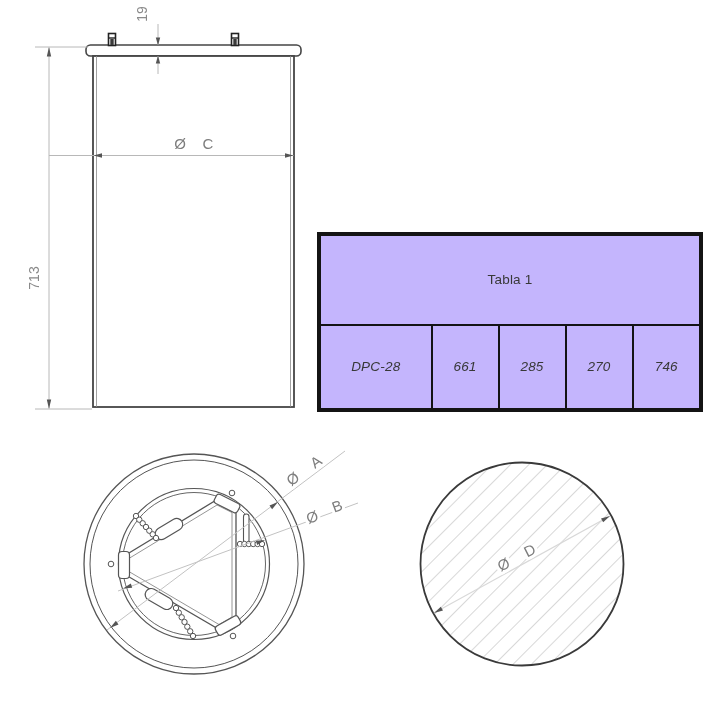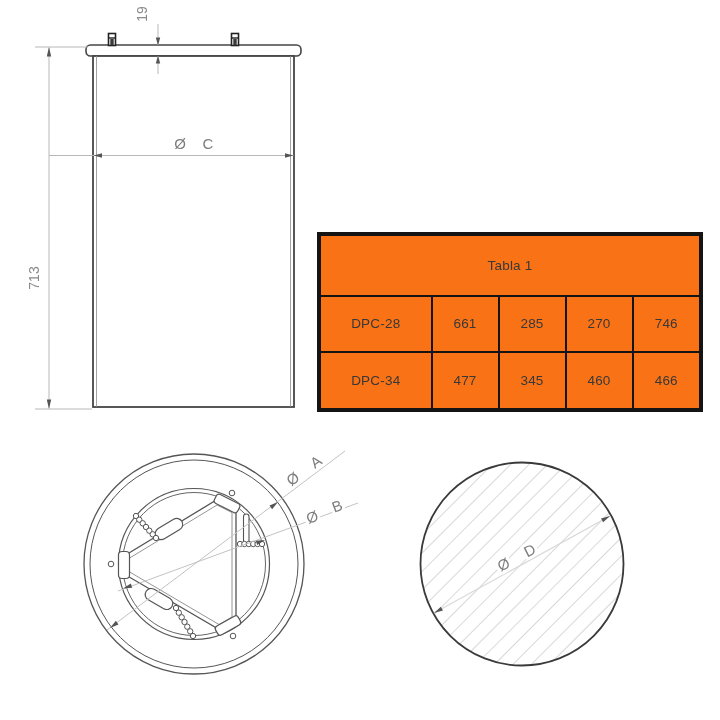--- a/index.html
+++ b/index.html
@@ -9,30 +9,30 @@
   }
   svg{position:absolute;left:0;top:0;}
   svg text{font-family:"Liberation Sans", sans-serif;}
   .dim-text{fill:#8a8a8a;font-size:14px;}
   .dia-text{fill:#7d7d7d;font-size:15px;}
   .halo{paint-order:stroke;stroke:#ffffff;stroke-width:6px;stroke-linejoin:round;}
 
   table.spec{
     position:absolute;left:318px;top:233px;width:381px;height:178px;
     border-collapse:collapse;table-layout:fixed;
-    font-size:13.5px;color:#383838;background:#f97316;
+    font-size:13.5px;color:#383838;background:#c4b5fd;
   }
   table.spec td{
     border:2px solid #141414;text-align:center;vertical-align:middle;
     padding:0;letter-spacing:.2px;
   }
   table.spec{border:3px solid #141414;outline:1px solid #141414;}
   tr.title-row td{height:29px;}
   tr.header-row td{height:28px;}
-  tr.data-row td{height:27px;}
+  tr.data-row td{height:27px;font-style:italic;}
 </style>
 </head>
 <body>
 
 <div id="canvas">
 
   <svg width="720" height="720" viewBox="0 0 720 720">
     <defs>
       <pattern id="hatch" width="13" height="13" patternUnits="userSpaceOnUse" patternTransform="rotate(45)">
         <line x1="0" y1="0" x2="0" y2="13" stroke="#b8b8b8" stroke-width="1.1"></line>
@@ -176,23 +176,16 @@
       <tr class="title-row">
         <td colspan="5">Tabla 1</td>
       </tr>
       <tr class="data-row">
         <td>DPC-28</td>
         <td>661</td>
         <td>285</td>
         <td>270</td>
         <td>746</td>
       </tr>
-      <tr class="data-row">
-        <td>DPC-34</td>
-        <td>477</td>
-        <td>345</td>
-        <td>460</td>
-        <td>466</td>
-      </tr>
     </tbody>
   </table>
 
 </div>
 
 </body></html>

